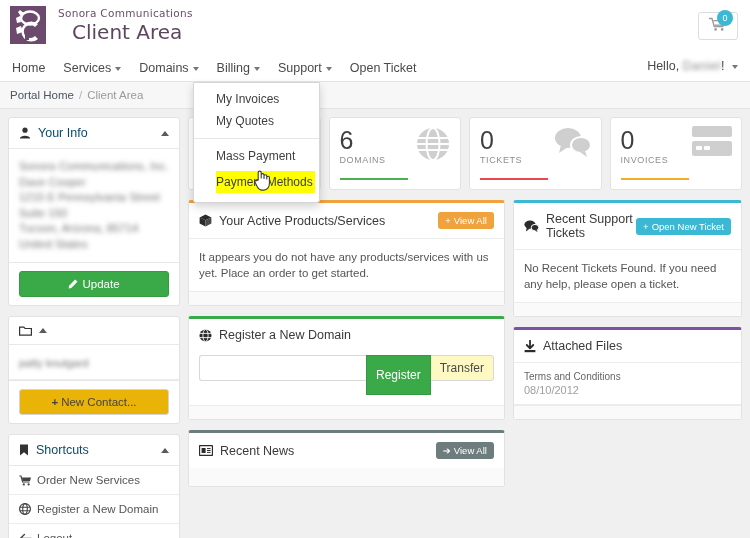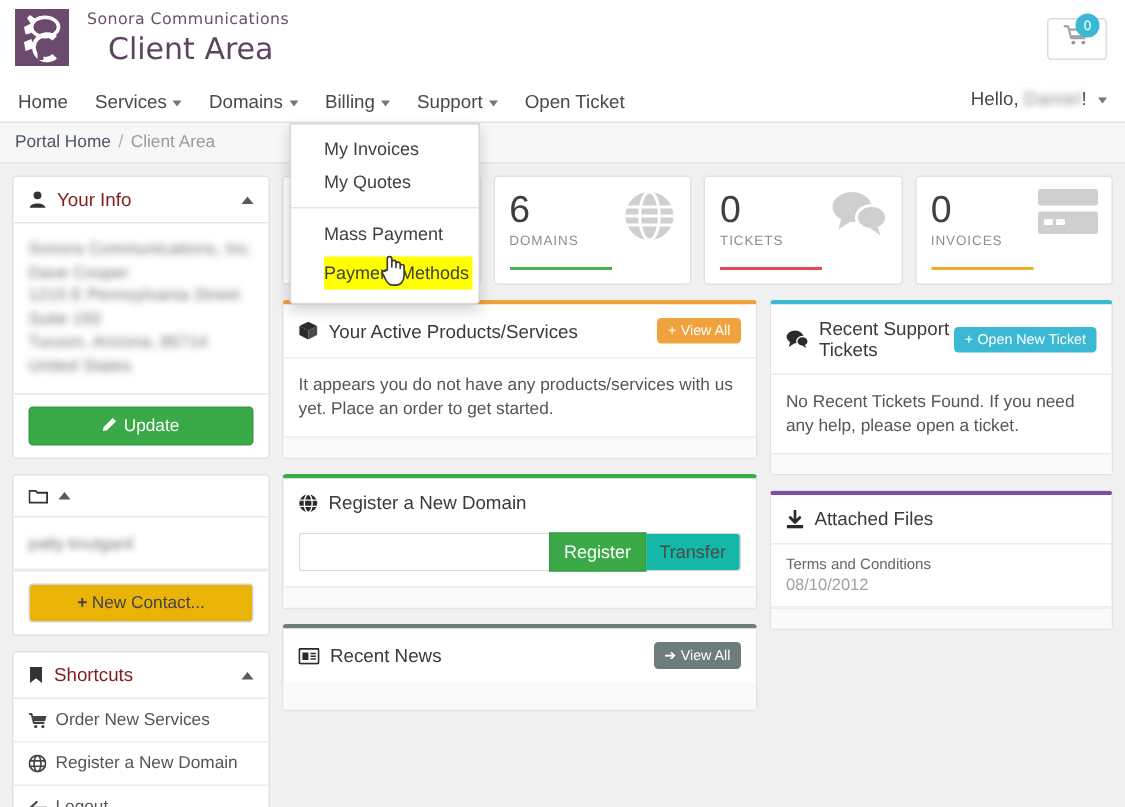--- a/index.html
+++ b/index.html
@@ -116,21 +116,21 @@
     background: #ffffff;
     border: 1px solid #e2e2e2;
     border-radius: 3px;
     margin-bottom: 10px;
   }
   .panel-head {
     display: flex; align-items: center;
     padding: 8px 10px;
     border-bottom: 1px solid #e8e8e8;
     font-size: 12.5px;
-    color: #7f1d1d;
+    color: #0c4a6e;
   }
   .panel-head .ph-icon { margin-right: 7px; display:flex; align-items:center; }
   .panel-head .ph-title { flex: 1; }
   .chev-up {
     width: 0; height: 0;
     border-left: 4.5px solid transparent;
     border-right: 4.5px solid transparent;
     border-bottom: 5px solid #5a5a5a;
   }
   .panel-body { padding: 10px; font-size: 11.5px; color: #555; }
@@ -236,25 +236,25 @@
     font-size: 11.5px;
     padding: 0 6px;
     outline: none;
     color: #444;
     background: #fff;
   }
   .btn-reg {
     background: #3aaa48; color: #fff;
     border: 1px solid #349a41;
     font-size: 12px;
-    padding: 0 9px; height: 26px;
+    padding: 0 9px; height: 40px;
     cursor: default;
   }
   .btn-trans {
-    background: #14b8a6; color: #4a4a4a;
+    background: #fef9c3; color: #4a4a4a;
     border: 1px solid #d8d8d8;
     border-left: none;
     border-radius: 0 3px 3px 0;
     font-size: 12px;
     padding: 0 9px; height: 26px;
     cursor: default;
   }
   .file-row { padding: 8px 10px; border-bottom: 1px solid #ececec; }
   .file-name { font-size: 10px; color: #666; }
   .file-date { font-size: 11px; color: #a0a0a0; margin-top: 2px; }

